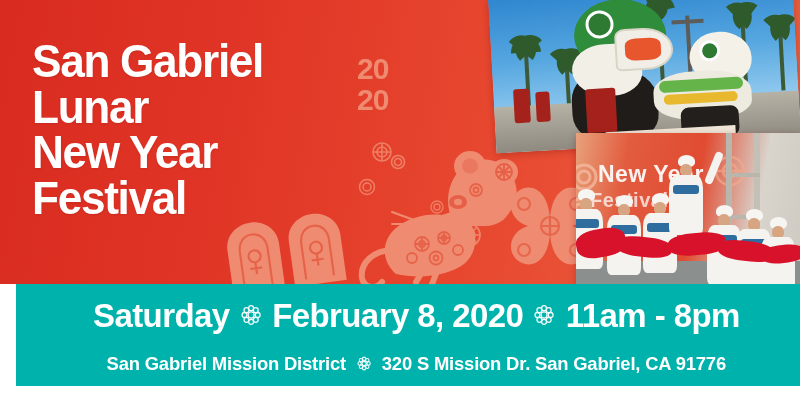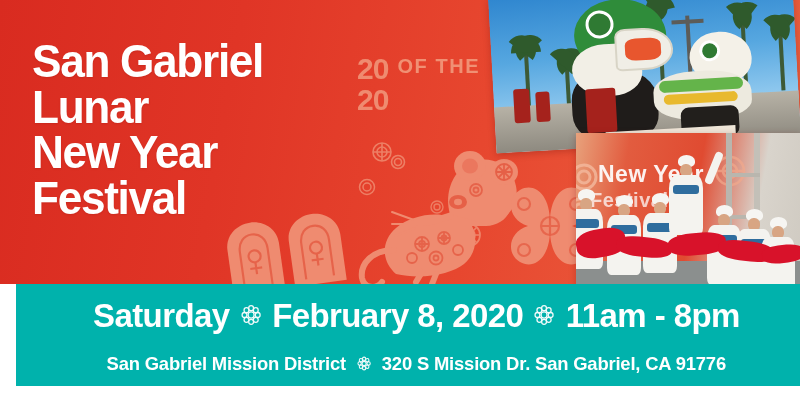--- a/index.html
+++ b/index.html
@@ -336,21 +336,20 @@
       <div class="title-line">New Year</div>
       <div class="title-line">Festival</div>
     </div>
 
     <div class="yotr">
       <div class="nums">
         <span>20</span>
         <span>20</span>
       </div>
       <div class="words">
-        <span>OF THE</span>
       </div>
     </div>
 
     <div class="photo" id="photo-lion">
       <div class="inner">
         <div class="sky"></div>
 
         <div class="palm" style="left:18px; top:40px; width:34px; height:80px;">
           <div class="trunk"></div>
           <div class="frond" style="transform:translateX(-50%) rotate(-40deg);"></div>

